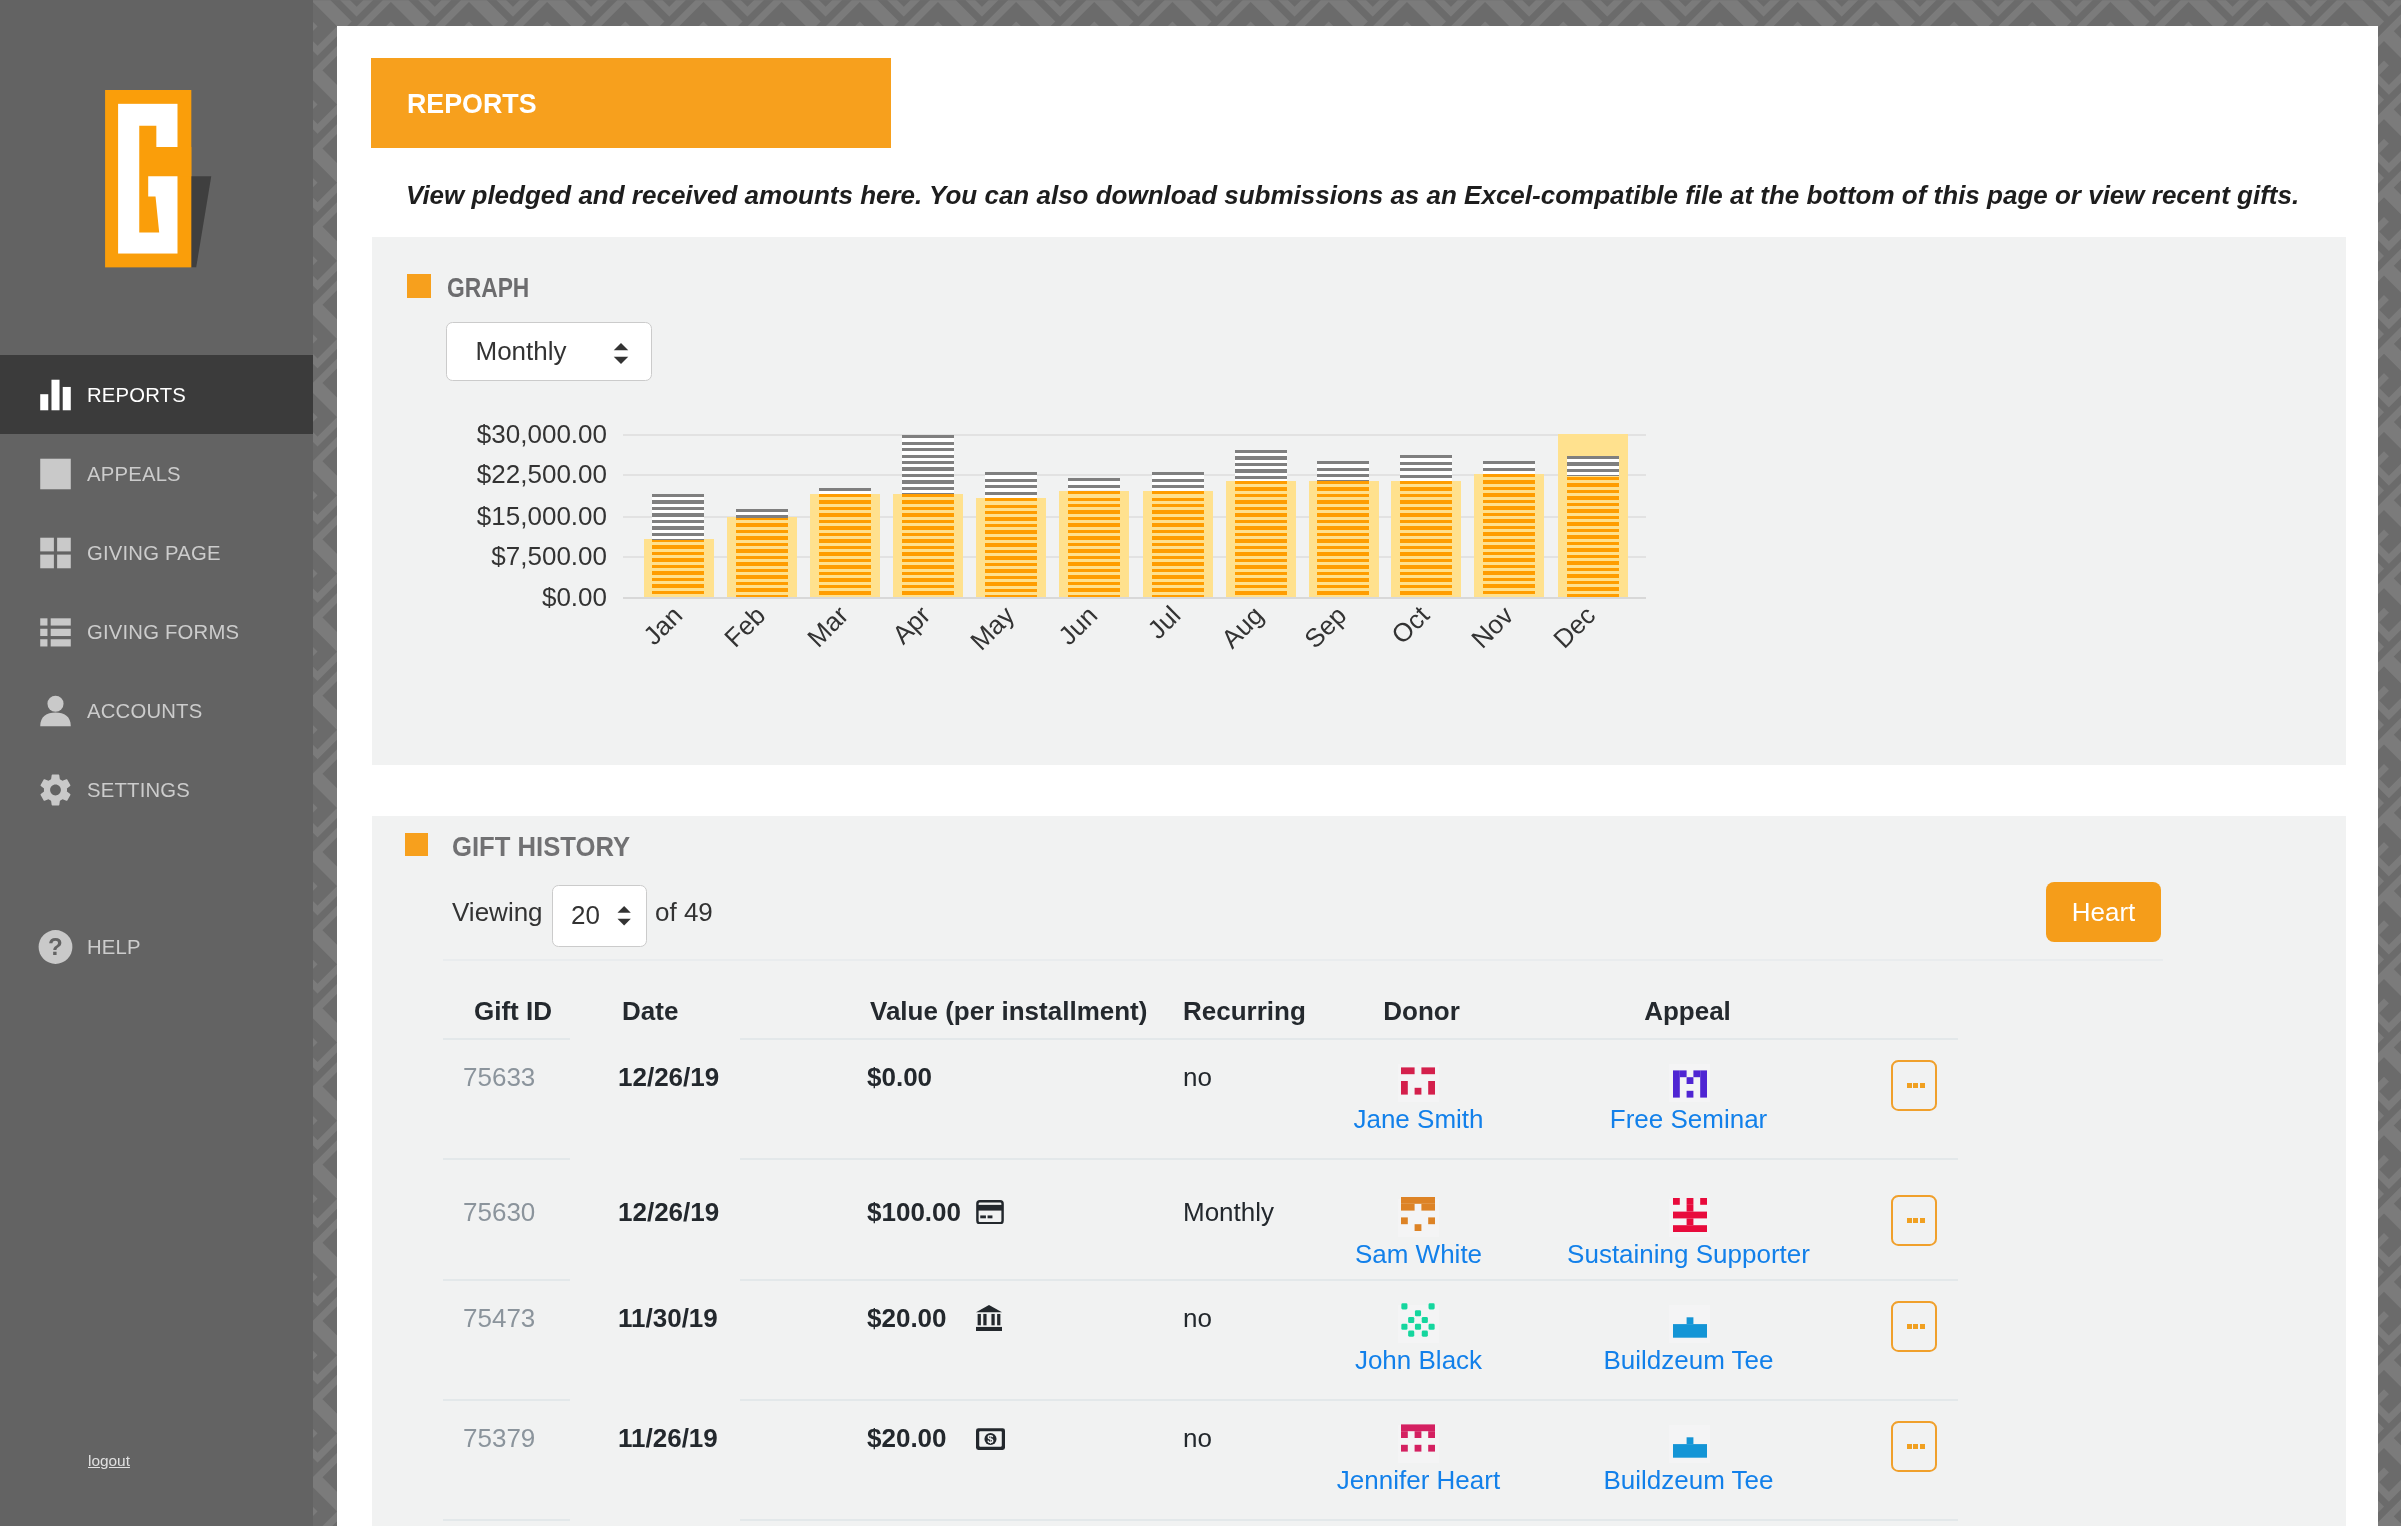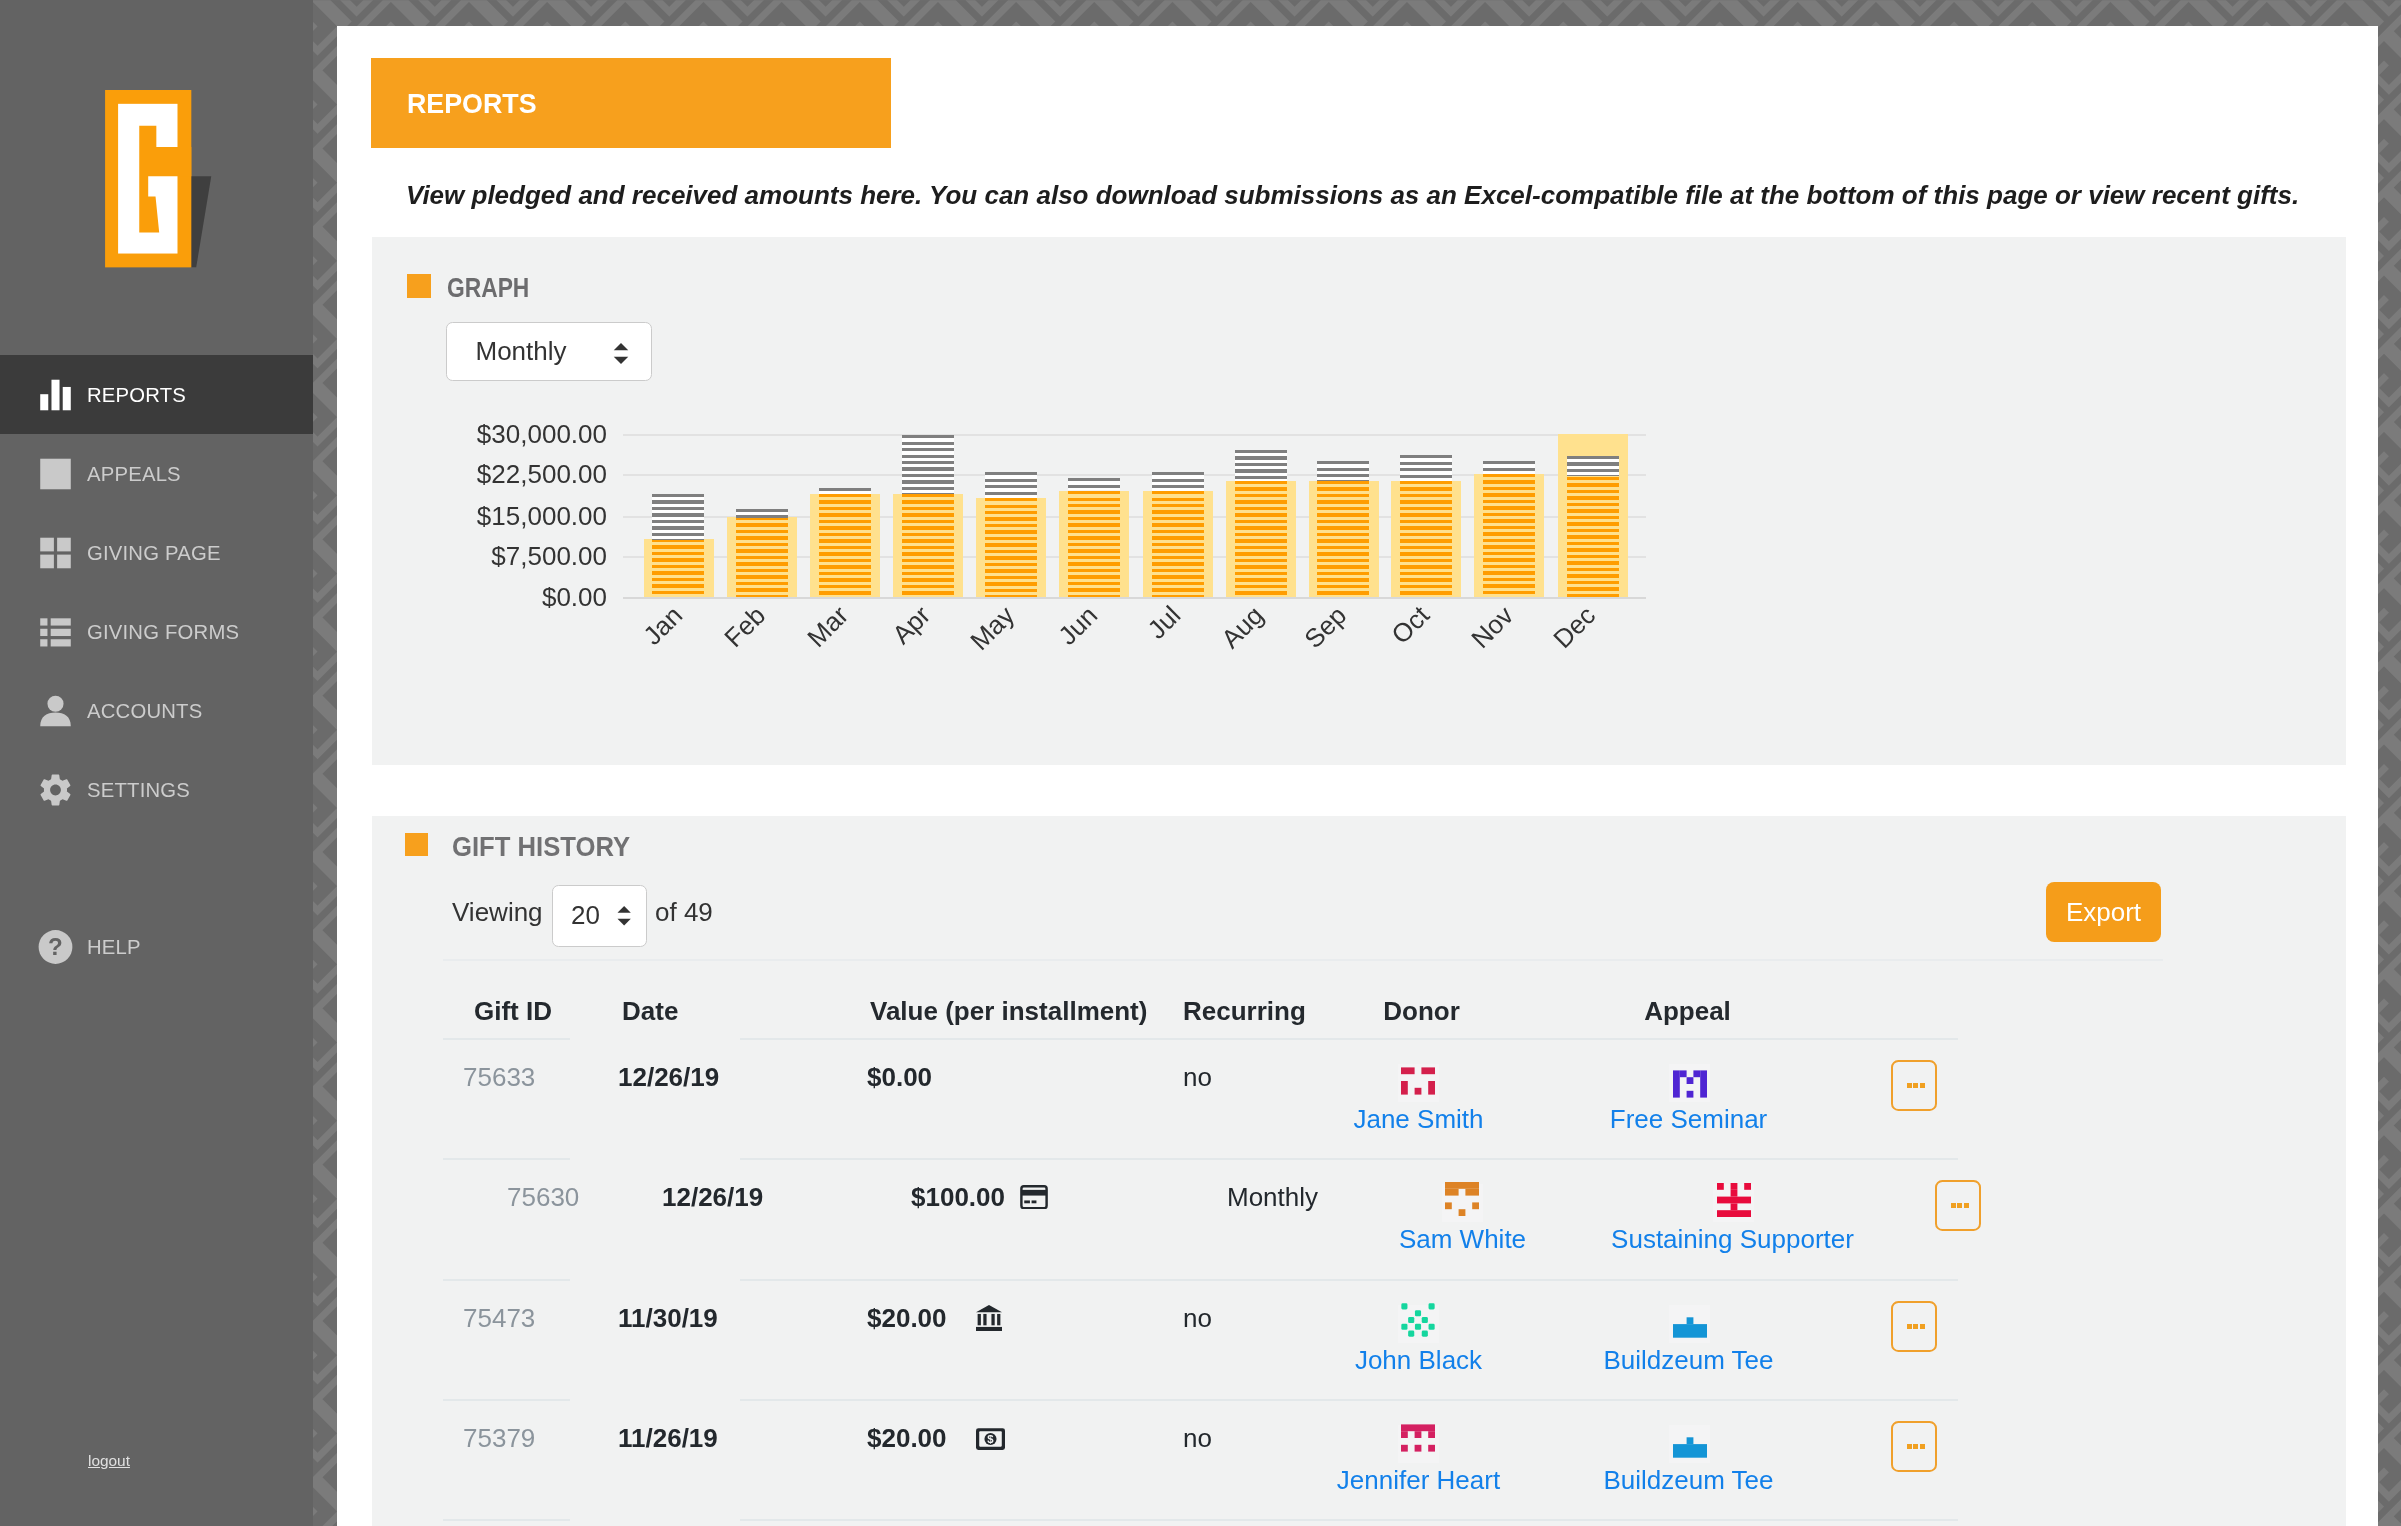--- a/index.html
+++ b/index.html
@@ -188,21 +188,21 @@
   <div class="abs" style="left:80px;top:16.3px;font-size:28.5px;line-height:28.5px;font-weight:bold;color:#717173;transform:scaleX(0.9);transform-origin:0 0;">GIFT HISTORY</div>
   <div class="abs" style="left:80px;top:81px;font-size:26px;color:#333;">Viewing</div>
   <div class="abs" style="left:180px;top:69px;width:95px;height:62px;background:#fff;border:1.6px solid #cbcbcb;border-radius:6.5px;">
     <span class="abs" style="left:18px;top:14px;font-size:26px;color:#333;">20</span>
     <svg class="abs" style="right:14px;top:20.3px" width="16.3" height="19.5" viewBox="0 0 22 26">
         <polygon points="11,0 20,9 2,9" fill="#333"></polygon>
         <polygon points="11,26 20,17 2,17" fill="#333"></polygon>
       </svg>
   </div>
   <div class="abs" style="left:283px;top:81px;font-size:26px;color:#333;">of 49</div>
-  <div class="abs" style="left:1674px;top:66px;width:115px;height:60px;background:#f59d1a;border-radius:8.1px;color:#fff;font-size:26px;text-align:center;line-height:60px;">Export</div>
+  <div class="abs" style="left:1674px;top:66px;width:115px;height:60px;background:#f59d1a;border-radius:8.1px;color:#fff;font-size:26px;text-align:center;line-height:60px;">Heart</div>
   <div class="abs" style="left:71px;top:143px;width:1720px;height:1.6px;background:#e9ecee;"></div>
   <style>
     .th { position:absolute; top:180px; font-size:26px; font-weight:bold; color:#24292e; }
     .rdiv { position:absolute; height:1.6px; background:#e3e8ea; }
     .trow { position:absolute; left:0; width:1974px; height:120px; }
     .cid { position:absolute; left:91px; top:24.4px; font-size:26px; color:#8b949c; }
     .cdate { position:absolute; left:246px; top:24.4px; font-size:26px; font-weight:bold; color:#23282d; }
     .cval { position:absolute; left:495px; top:24.4px; font-size:26px; font-weight:bold; color:#23282d; }
     .crec { position:absolute; left:811px; top:24.4px; font-size:26px; color:#23282d; }
     .dname { position:absolute; left:884px; width:325px; text-align:center; top:66px; font-size:26px; color:#1280ea; }
@@ -256,21 +256,21 @@
         </g>
       </svg>
     <span class="aname">Free Seminar</span>
     <div class="dots">
         <i style="left:14px;"></i>
         <i style="left:20.3px;"></i>
         <i style="left:27px;"></i>
       </div>
   </div>
 
-  <div class="trow" style="top:342px;margin-left:44px;">
+  <div class="trow" style="top:357px;">
     <div class="itile" style="left:1026px;"></div>
       <div class="itile" style="left:1297px;"></div>
       <span class="cid">75630</span>
       <span class="cdate">12/26/19</span>
       <span class="cval">$100.00</span>
       <span class="crec">Monthly</span>
     <svg style="position:absolute;left:604px;top:27px;" width="28" height="24.4" viewBox="0 0 34 30">
         <rect x="1.5" y="1.5" width="31" height="27" rx="3" fill="none" stroke="#23282d" stroke-width="3"></rect>
         <rect x="1.5" y="6" width="31" height="7" fill="#23282d"></rect>
         <rect x="5" y="19" width="7" height="3.5" fill="#23282d"></rect>

